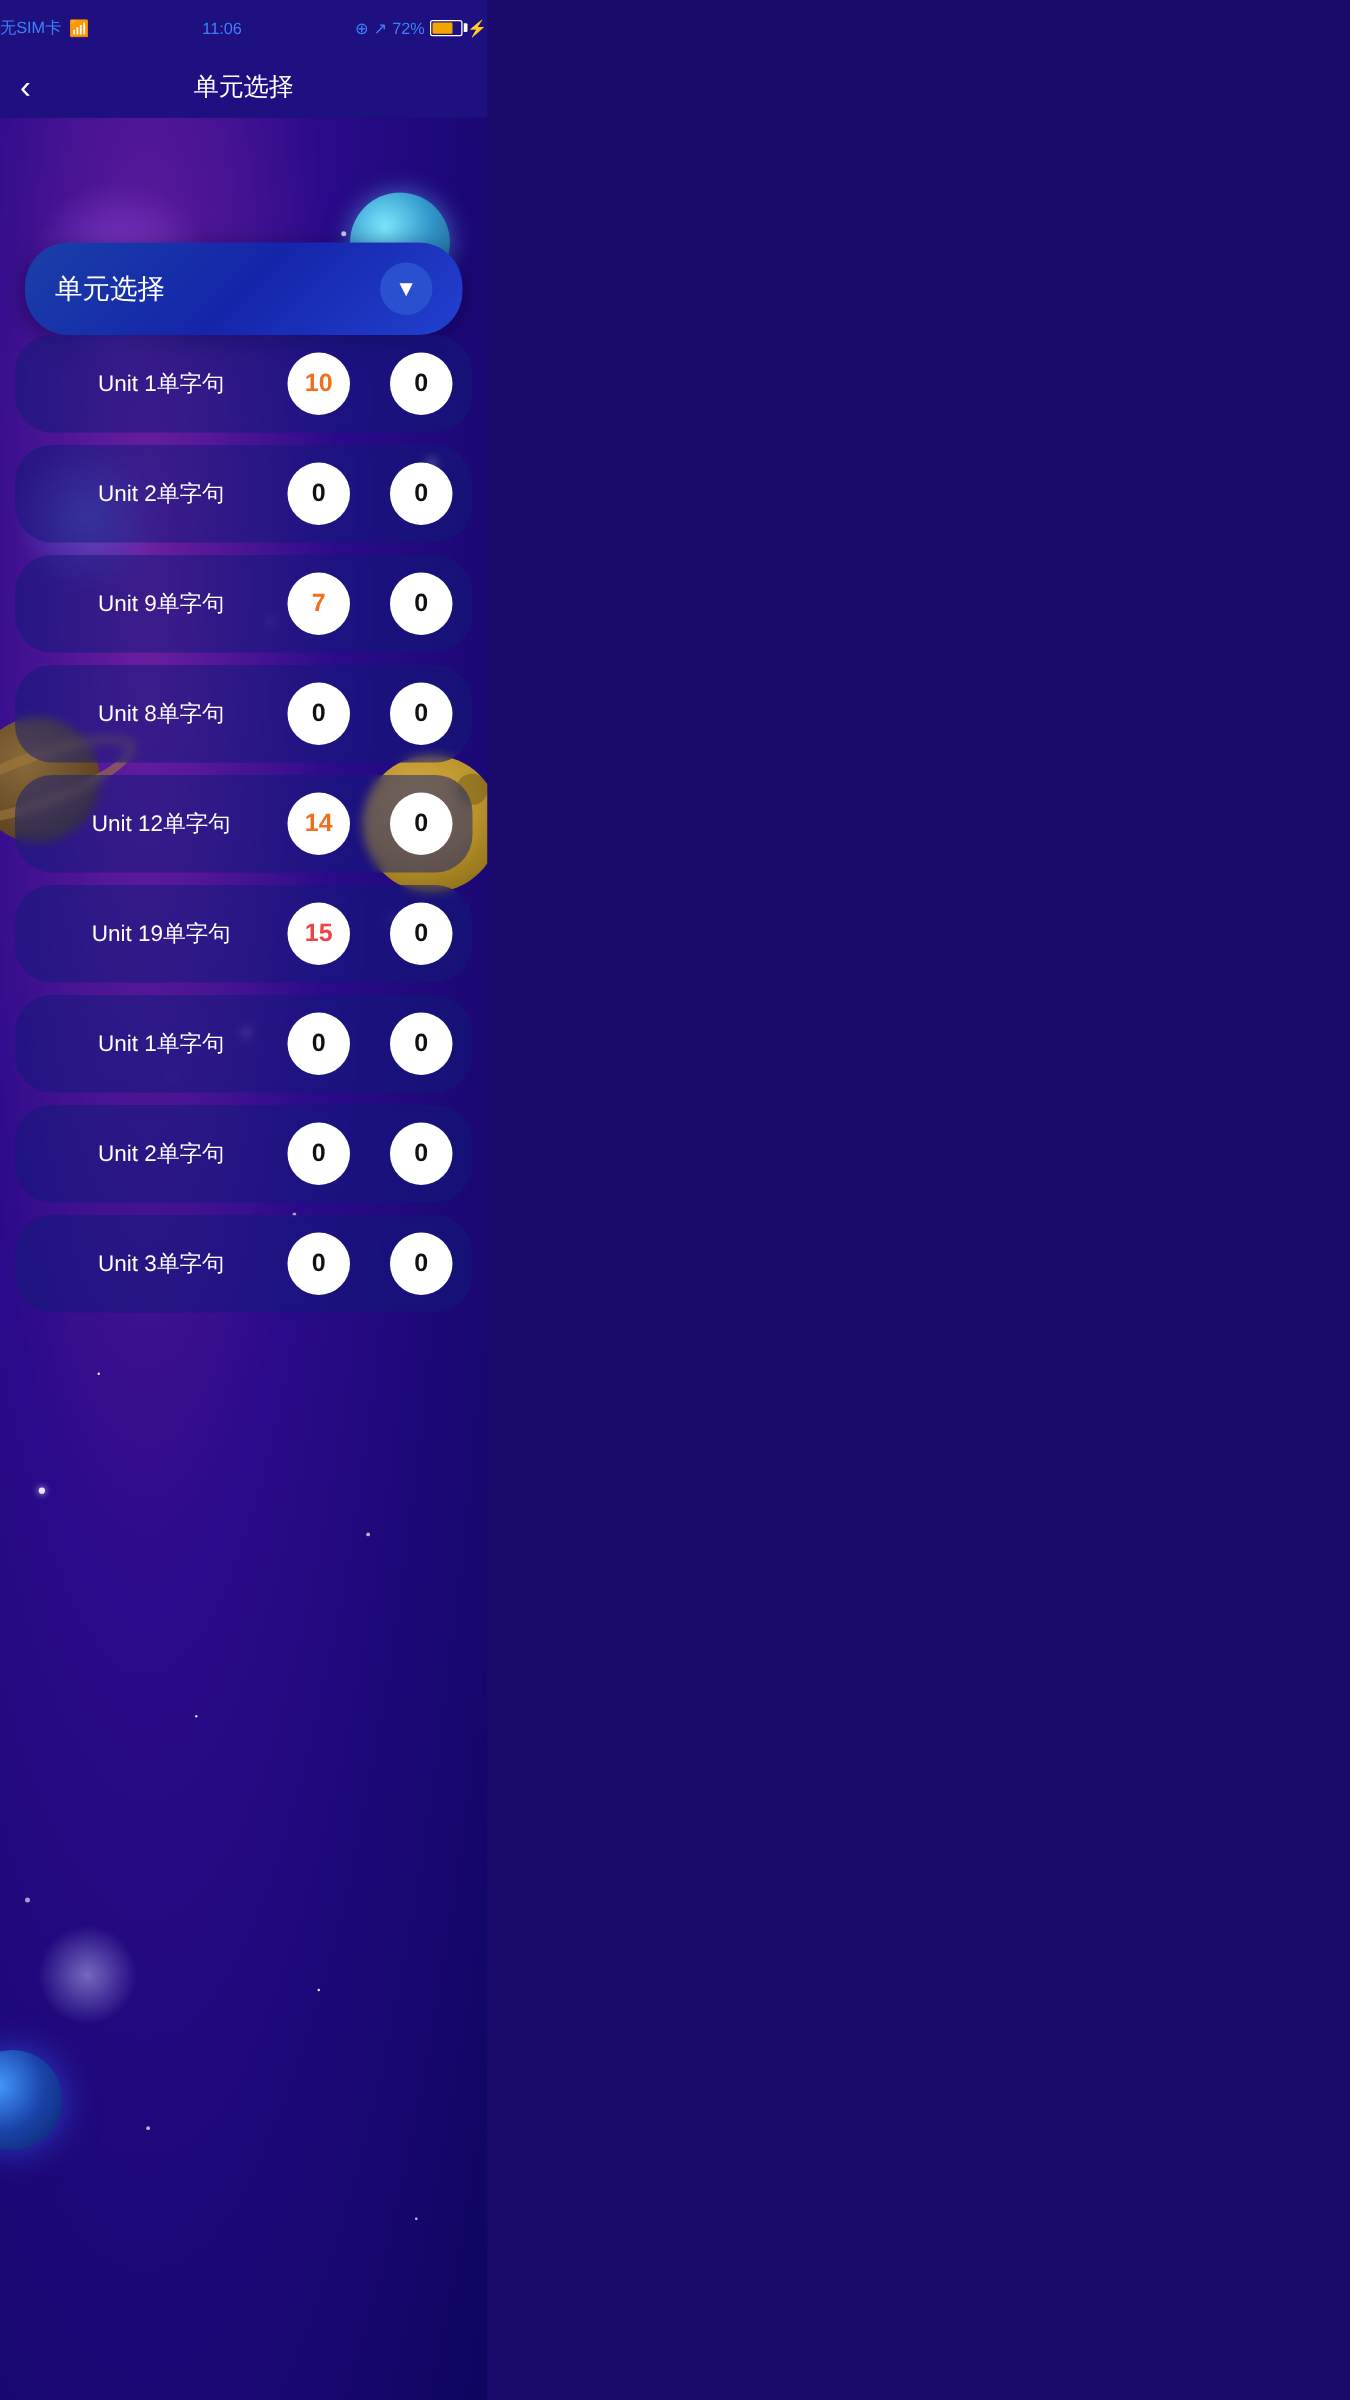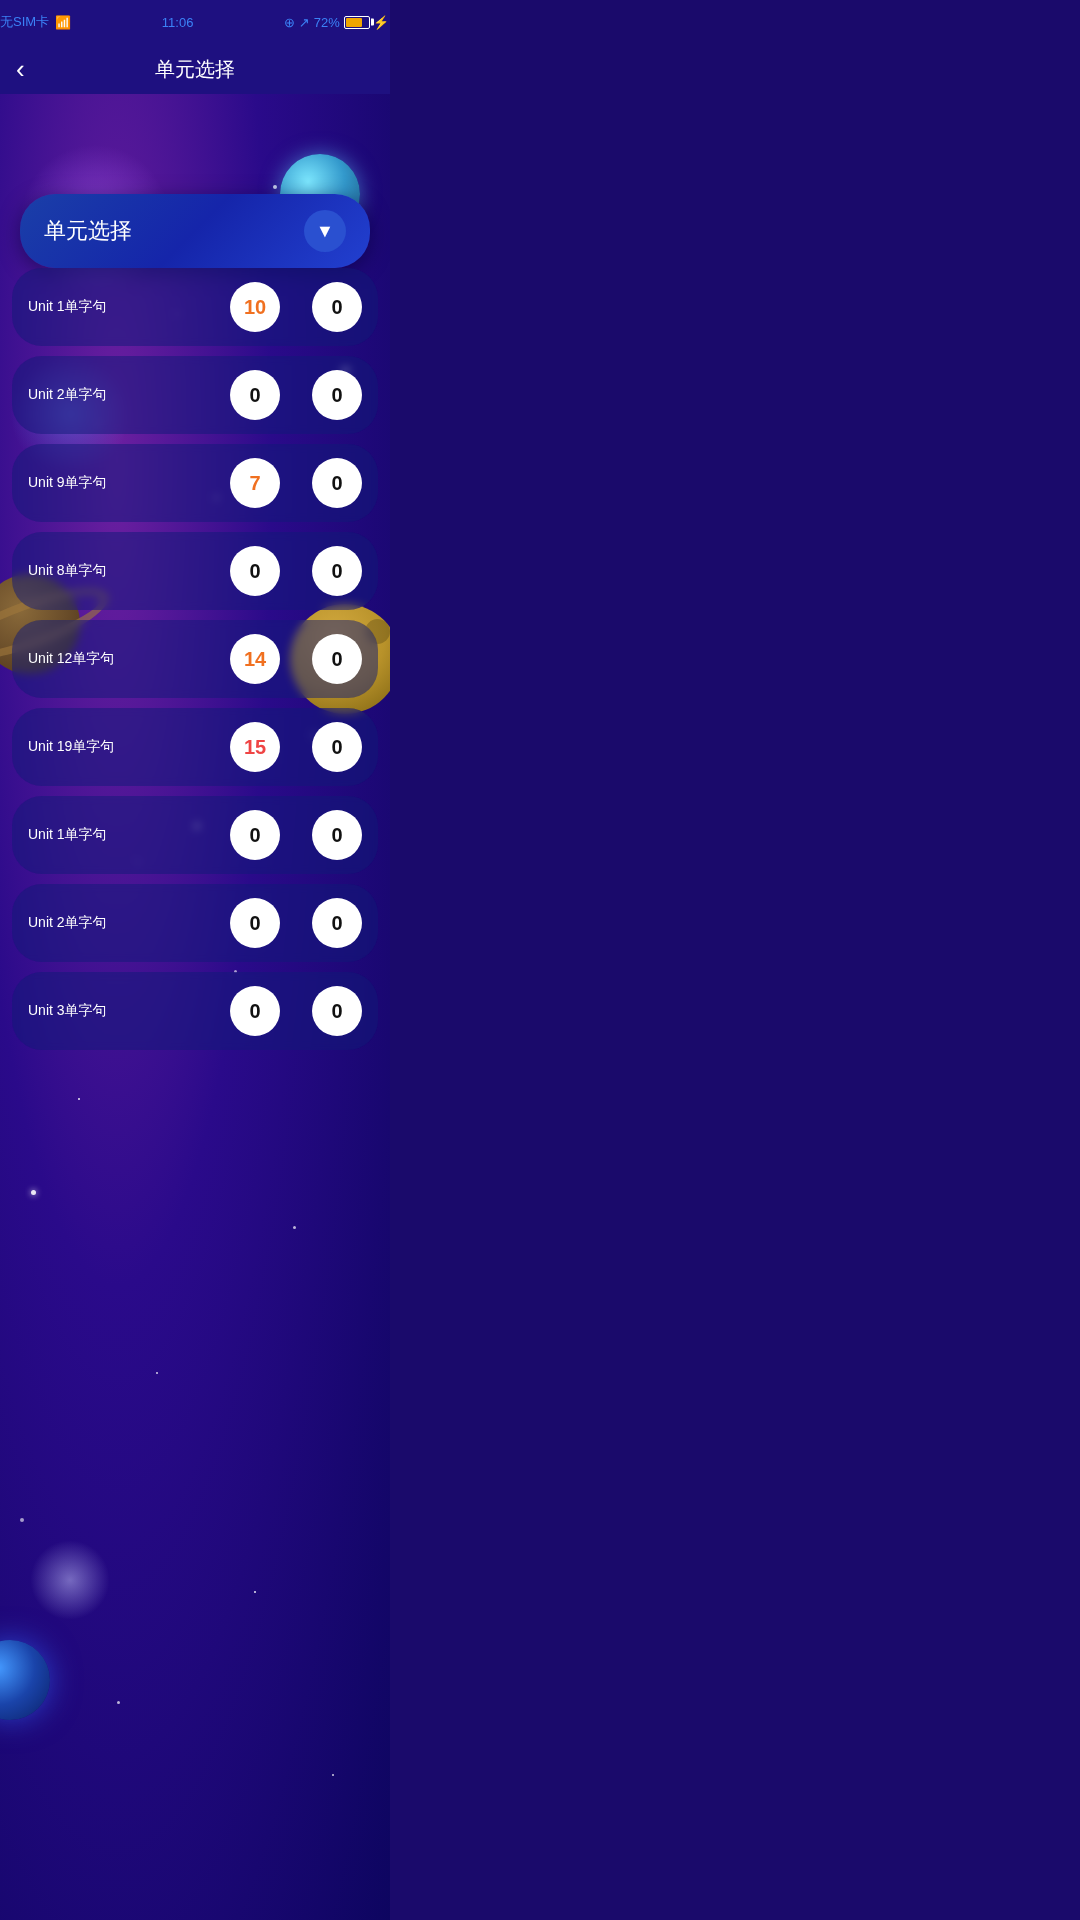--- a/index.html
+++ b/index.html
@@ -229,23 +229,24 @@
       justify-content: space-between;
       background: rgba(15, 25, 120, 0.5);
       border-radius: 30px;
       margin-bottom: 10px;
       padding: 14px 16px;
       backdrop-filter: blur(4px);
       cursor: pointer;
     }
     .unit-name {
       color: white;
-      font-size: 14px;
+      font-size: 18px;
       font-weight: 400;
       flex: 1;
+      text-align: center;
     }
     .unit-badges {
       display: flex;
       gap: 32px;
     }
     .badge-circle {
       width: 50px;
       height: 50px;
       border-radius: 50%;
       background: white;

